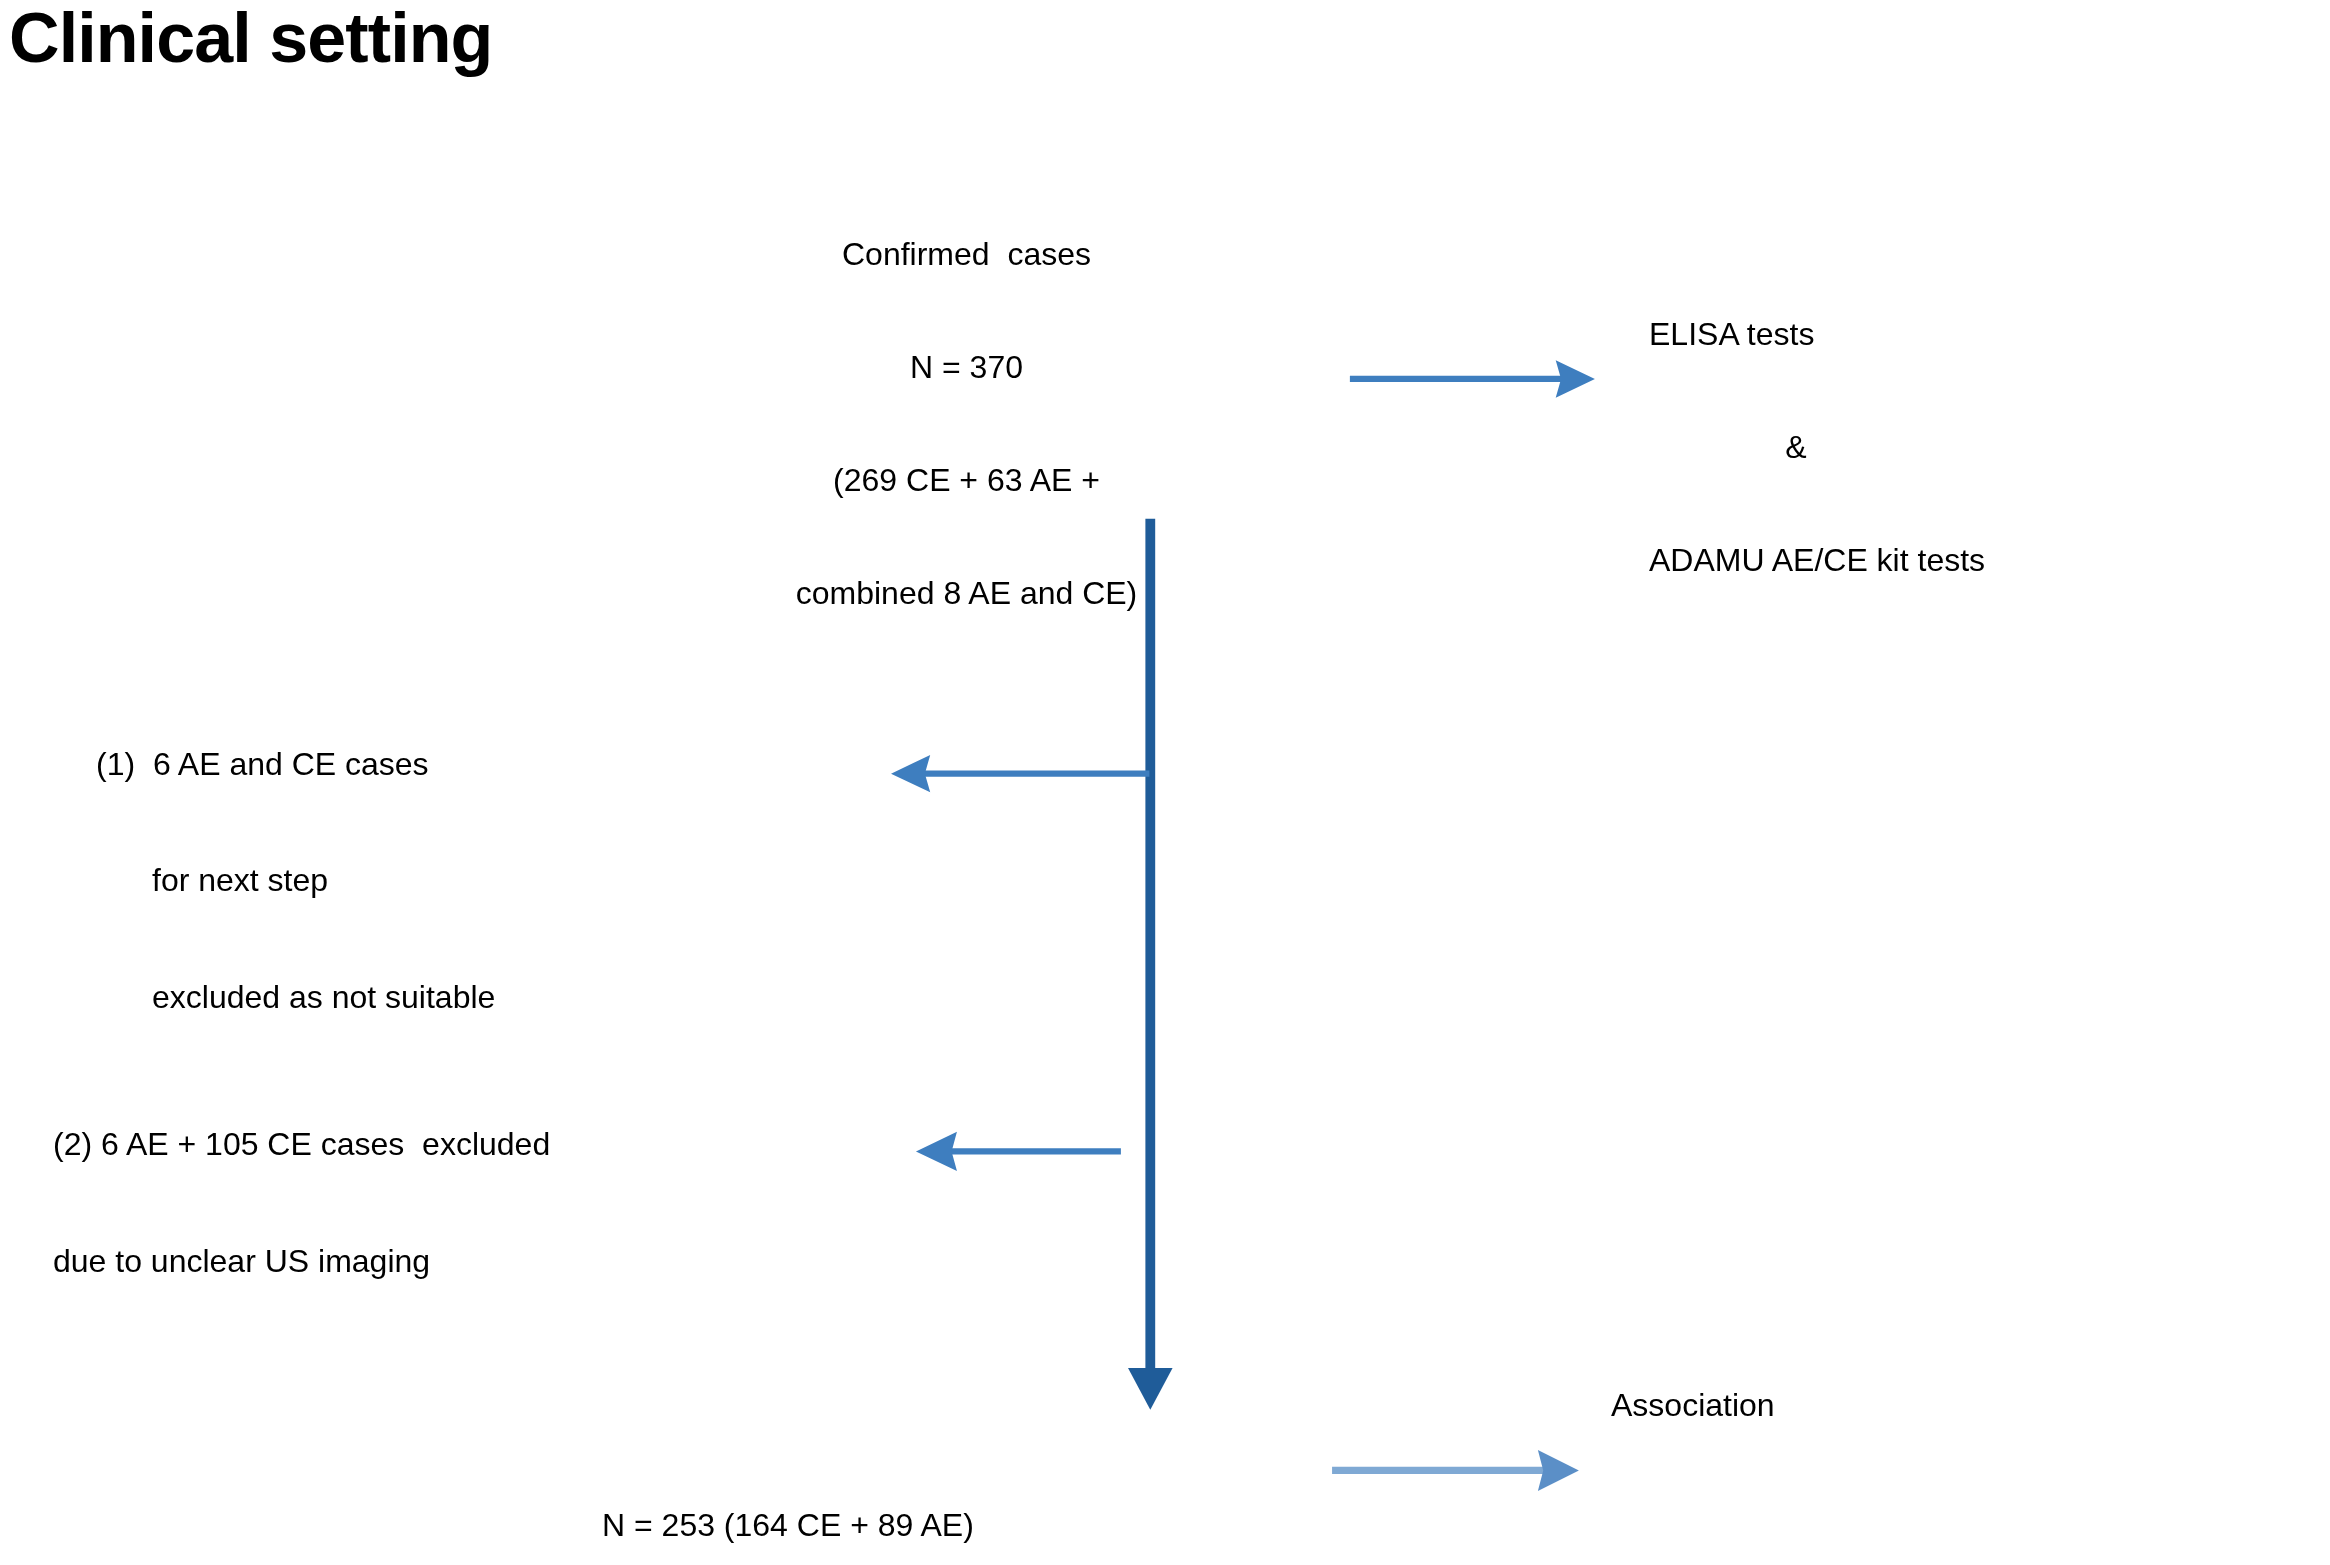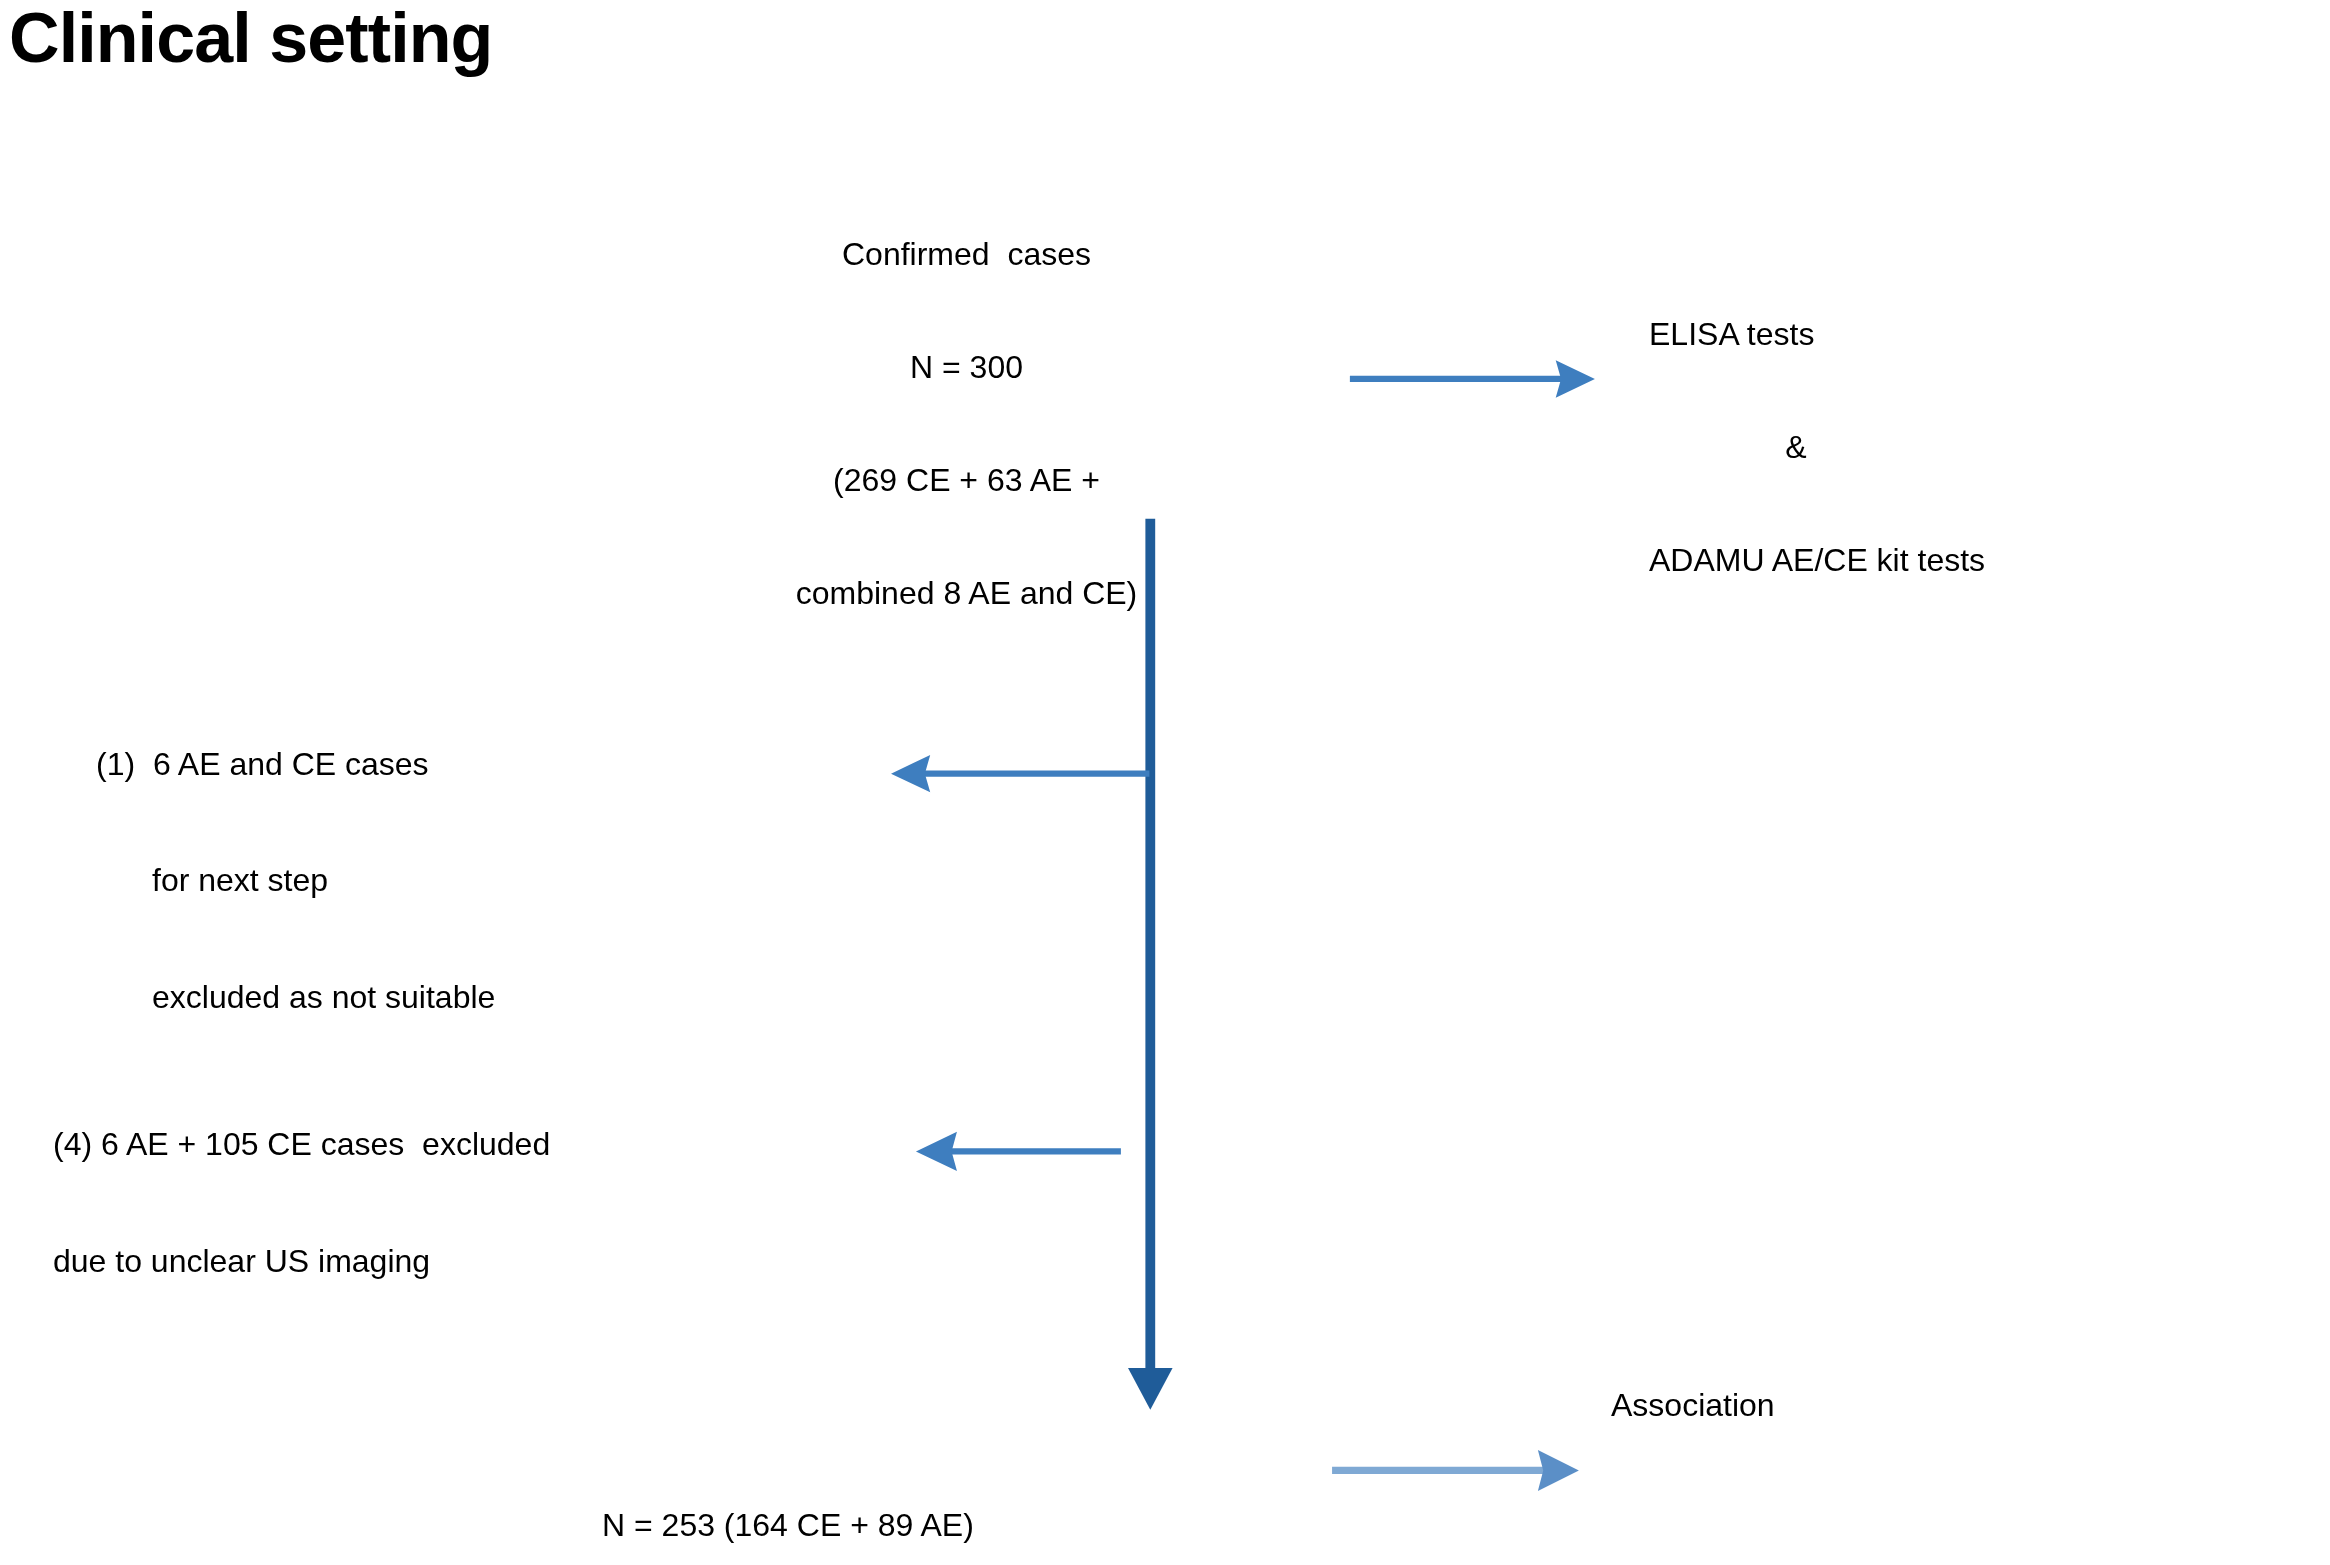--- a/index.html
+++ b/index.html
@@ -125,39 +125,39 @@
     </g>
 
     <g>
       <line x1="1495" y1="1650" x2="1735" y2="1650" stroke="#7FA9D4" stroke-width="8"></line>
       <polygon points="1772,1650 1726,1627 1732,1650 1726,1673" fill="#5B8FC7"></polygon>
     </g>
   </svg>
 
   <div class="abs tblock" id="node-confirmed">
     <div class="tline">Confirmed  cases</div>
-    <div class="tline">N = 300</div>
+    <div class="tline">N = 370</div>
     <div class="tline">(269 CE + 63 AE +</div>
     <div class="tline">combined 8 AE and CE)</div>
   </div>
 
   <div class="abs tblock" id="node-elisa">
     <div class="tline">ELISA tests</div>
     <div class="tline center-amp">&amp;</div>
     <div class="tline">ADAMU AE/CE kit tests</div>
   </div>
 
   <div class="abs tblock" id="node-exclusion-1">
     <div class="tline">(1)  6 AE and CE cases</div>
     <div class="tline indent">for next step</div>
     <div class="tline indent">excluded as not suitable</div>
   </div>
 
   <div class="abs tblock" id="node-exclusion-2">
-    <div class="tline">(4) 6 AE + 105 CE cases  excluded</div>
+    <div class="tline">(2) 6 AE + 105 CE cases  excluded</div>
     <div class="tline">due to unclear US imaging</div>
   </div>
 
   <div class="abs tblock" id="node-result">
     <div class="tline">N = 253 (164 CE + 89 AE)</div>
   </div>
 
   <div class="abs tblock" id="node-outcome">
     <div class="tline">Association</div>
     

